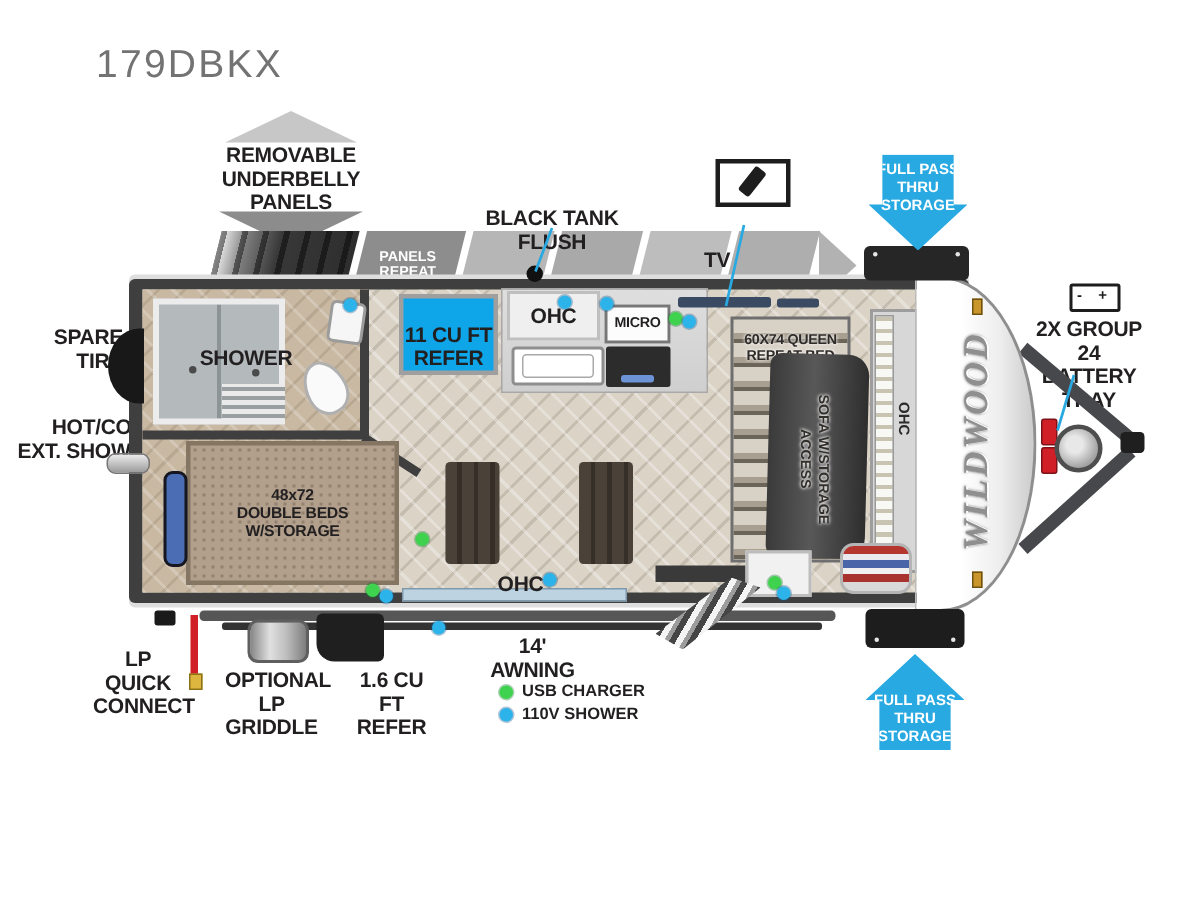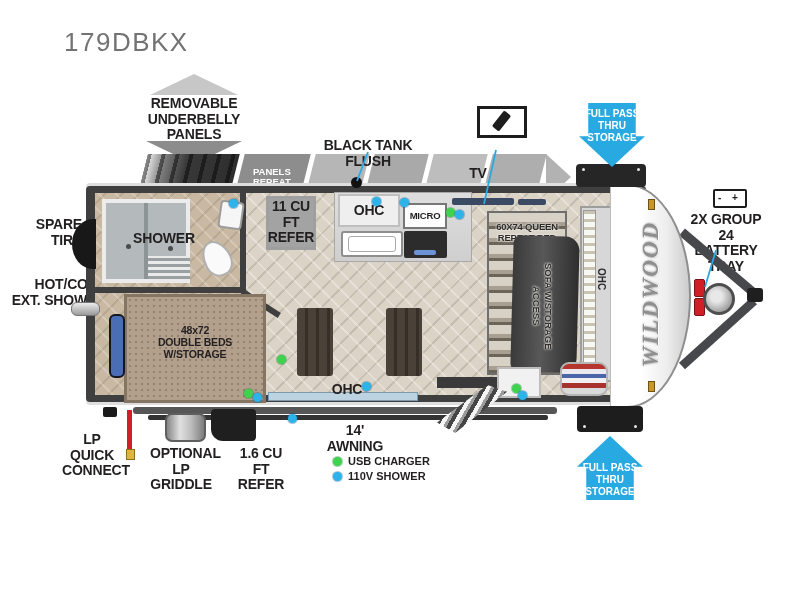--- a/index.html
+++ b/index.html
@@ -109,29 +109,29 @@
       background-image:linear-gradient(90deg,transparent 48%,#8d9496 48%,#8d9496 52%,transparent 52%);}
   .drain{position:absolute;width:5px;height:5px;border-radius:50%;background:#4a4a4a;z-index:3;}
   .shower-slats{position:absolute;left:148px;top:256px;width:42px;height:26px;z-index:3;
       background:repeating-linear-gradient(0deg,#eaeaea 0 3px,#9aa0a2 3px 6px);}
   .toilet{position:absolute;left:203px;top:240px;width:24px;height:33px;background:#fafafa;
       border:2px solid #b0b0b0;border-radius:50% 50% 46% 46%/58% 58% 42% 42%;
       transform:rotate(-28deg);z-index:3;}
   .bathsink{position:absolute;left:219px;top:201px;width:20px;height:24px;background:#f6f6f6;
       border:2px solid #9c9c9c;border-radius:4px;transform:rotate(8deg);z-index:3;}
   
-  .bed{position:absolute;left:124px;top:294px;width:142px;height:109px;background-color:#b29f8c;
+  .bed{position:absolute;left:124px;top:294px;width:142px;height:96px;background-color:#b29f8c;
       border:3px solid #857663;box-sizing:border-box;z-index:2;
       background-image:radial-gradient(rgba(90,75,60,.35) 1px,transparent 1.3px);background-size:6px 6px;}
   .bed .lbl{position:absolute;left:0;right:0;top:28px;font-size:10.5px;}
   .bedwindow{position:absolute;left:109px;top:314px;width:12px;height:60px;background:#4a6db3;
       border:2px solid #161620;border-radius:6px;z-index:3;}
   
-  .refer11{position:absolute;left:266px;top:196px;width:50px;height:54px;background:#a3a3a3;
-      border:3px solid #9f9f9f;box-sizing:border-box;z-index:2;display:flex;align-items:flex-start;justify-content:center;}
+  .refer11{position:absolute;left:266px;top:196px;width:66px;height:54px;background:#0ea5e9;
+      border:3px solid #9f9f9f;box-sizing:border-box;z-index:2;display:flex;align-items:flex-end;justify-content:center;}
   .counter{position:absolute;left:334px;top:192px;width:136px;height:68px;z-index:2;
       background:linear-gradient(#dedede,#cfcfcf);border:1px solid #a8a8a8;}
   .ohc-k{position:absolute;left:338px;top:194px;width:62px;height:33px;background:#efefef;
       border:2px solid #bfbfbf;box-sizing:border-box;z-index:3;display:flex;align-items:center;justify-content:center;}
   .ksink{position:absolute;left:341px;top:231px;width:62px;height:26px;background:#ffffff;
       border:2px solid #8e8e8e;border-radius:3px;box-sizing:border-box;z-index:3;}
   .ksink:after{content:"";position:absolute;inset:3px 5px;border:1px solid #a9a9a9;border-radius:3px;}
   .micro{position:absolute;left:403px;top:203px;width:44px;height:26px;background:#fcfcfc;
       border:2px solid #777;box-sizing:border-box;z-index:3;display:flex;align-items:center;justify-content:center;}
   .stove{position:absolute;left:404px;top:231px;width:43px;height:27px;background:#2c2c2c;border-radius:2px;z-index:3;}

